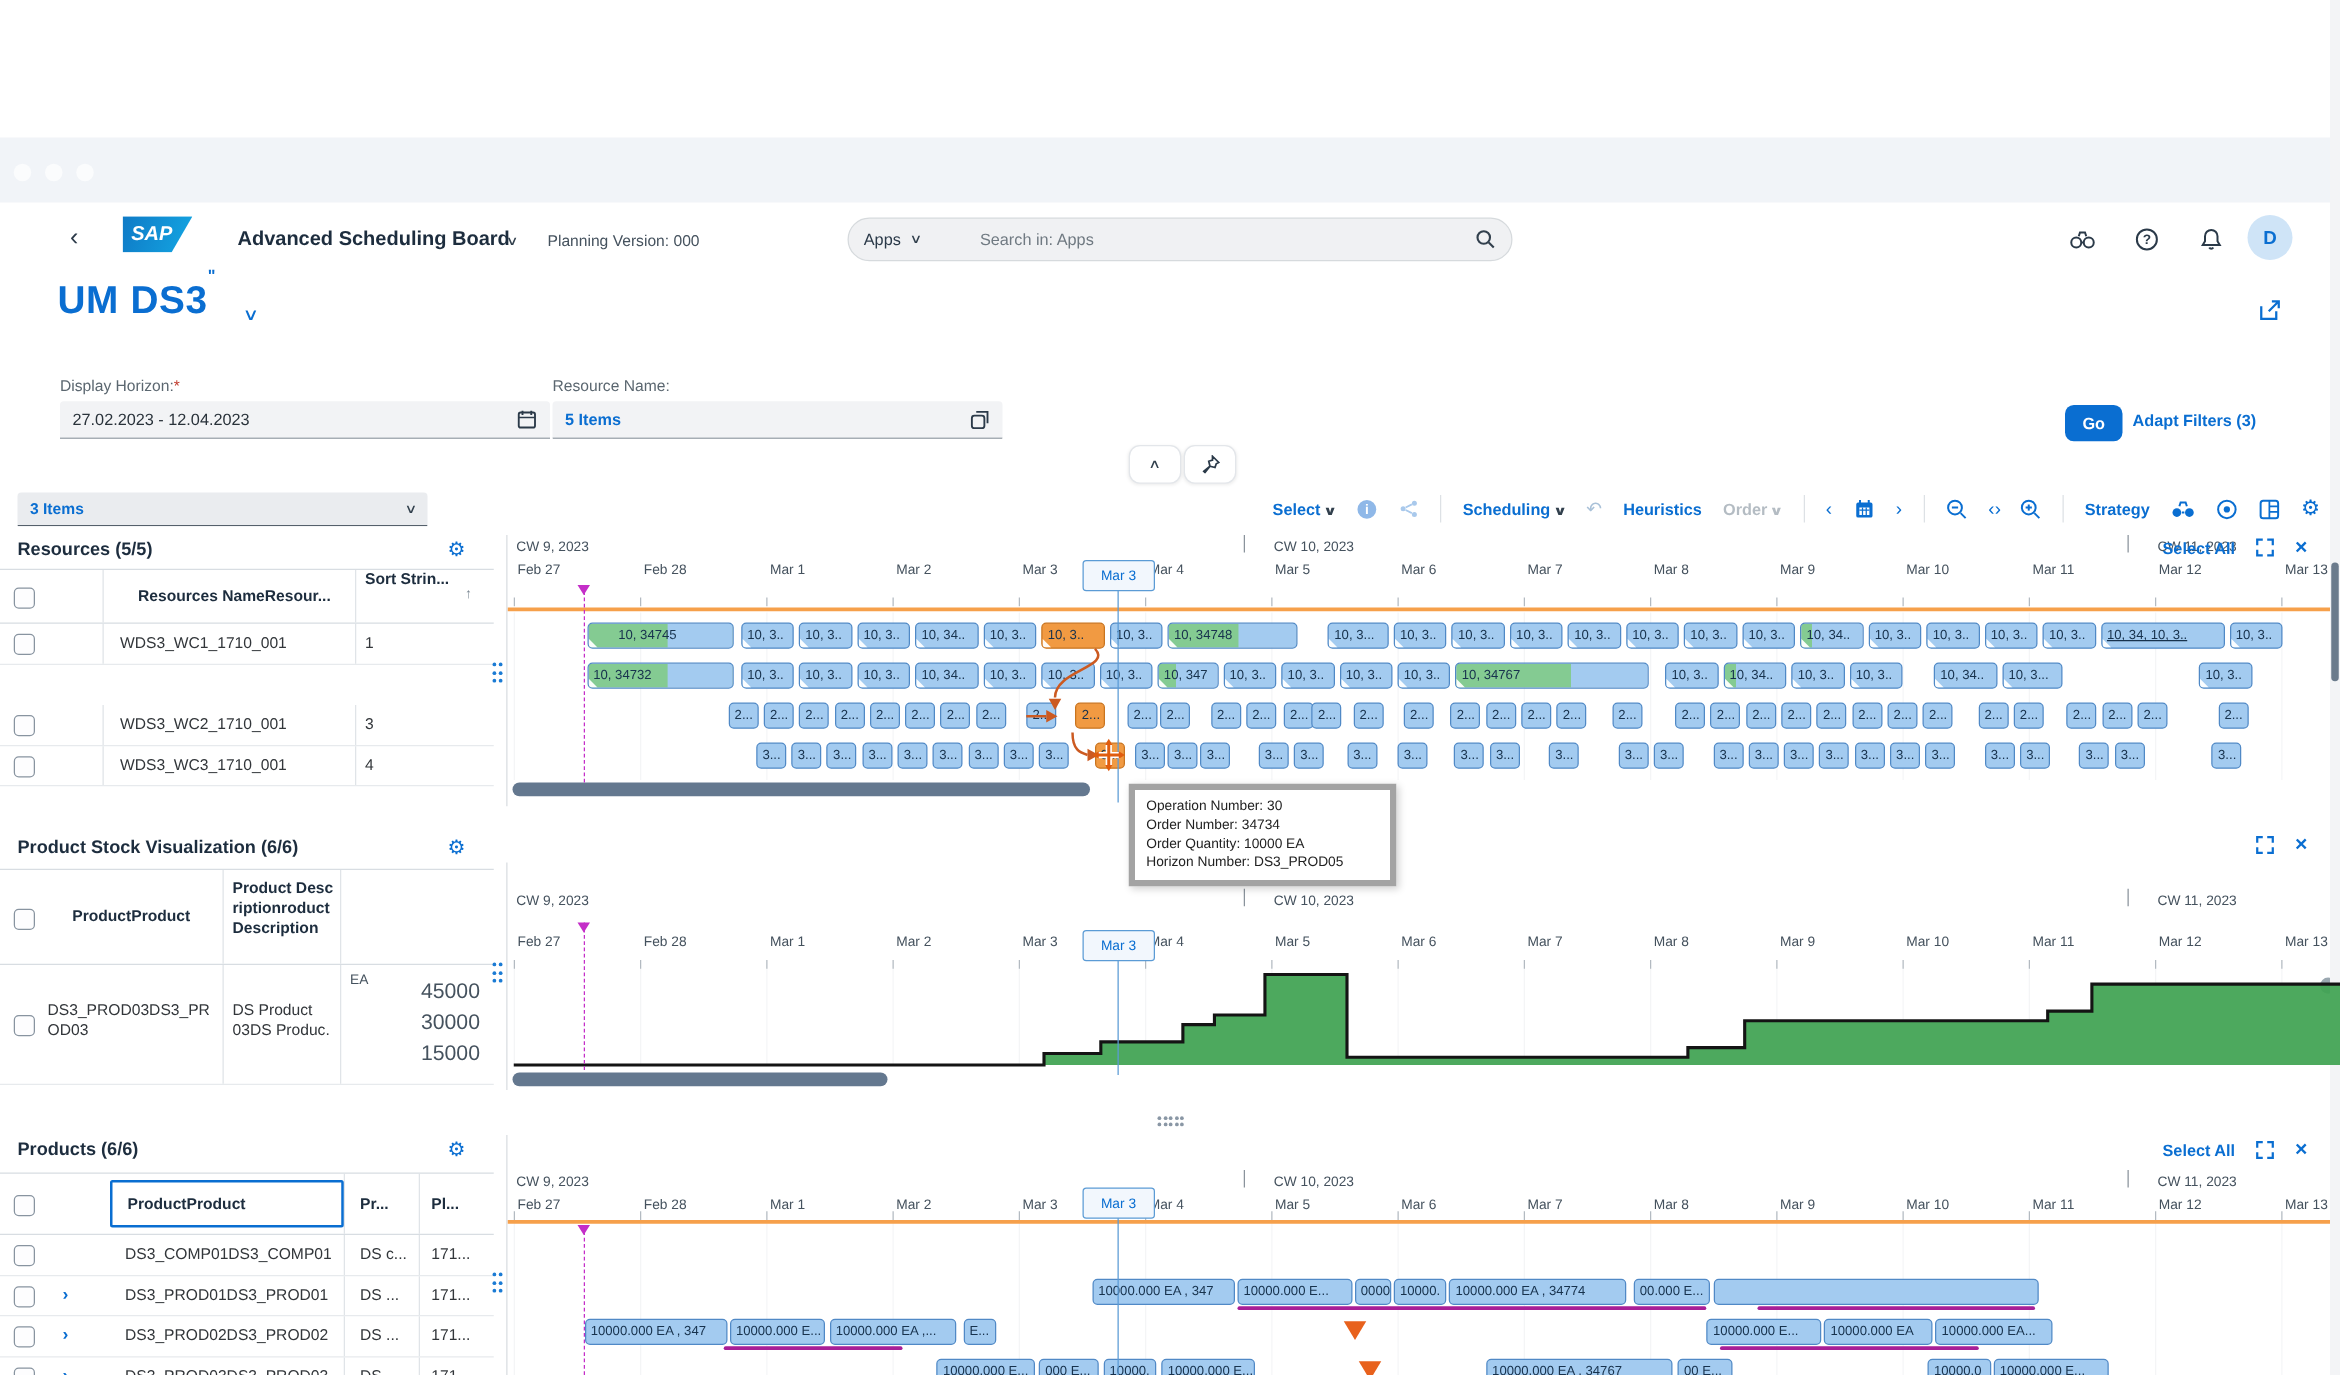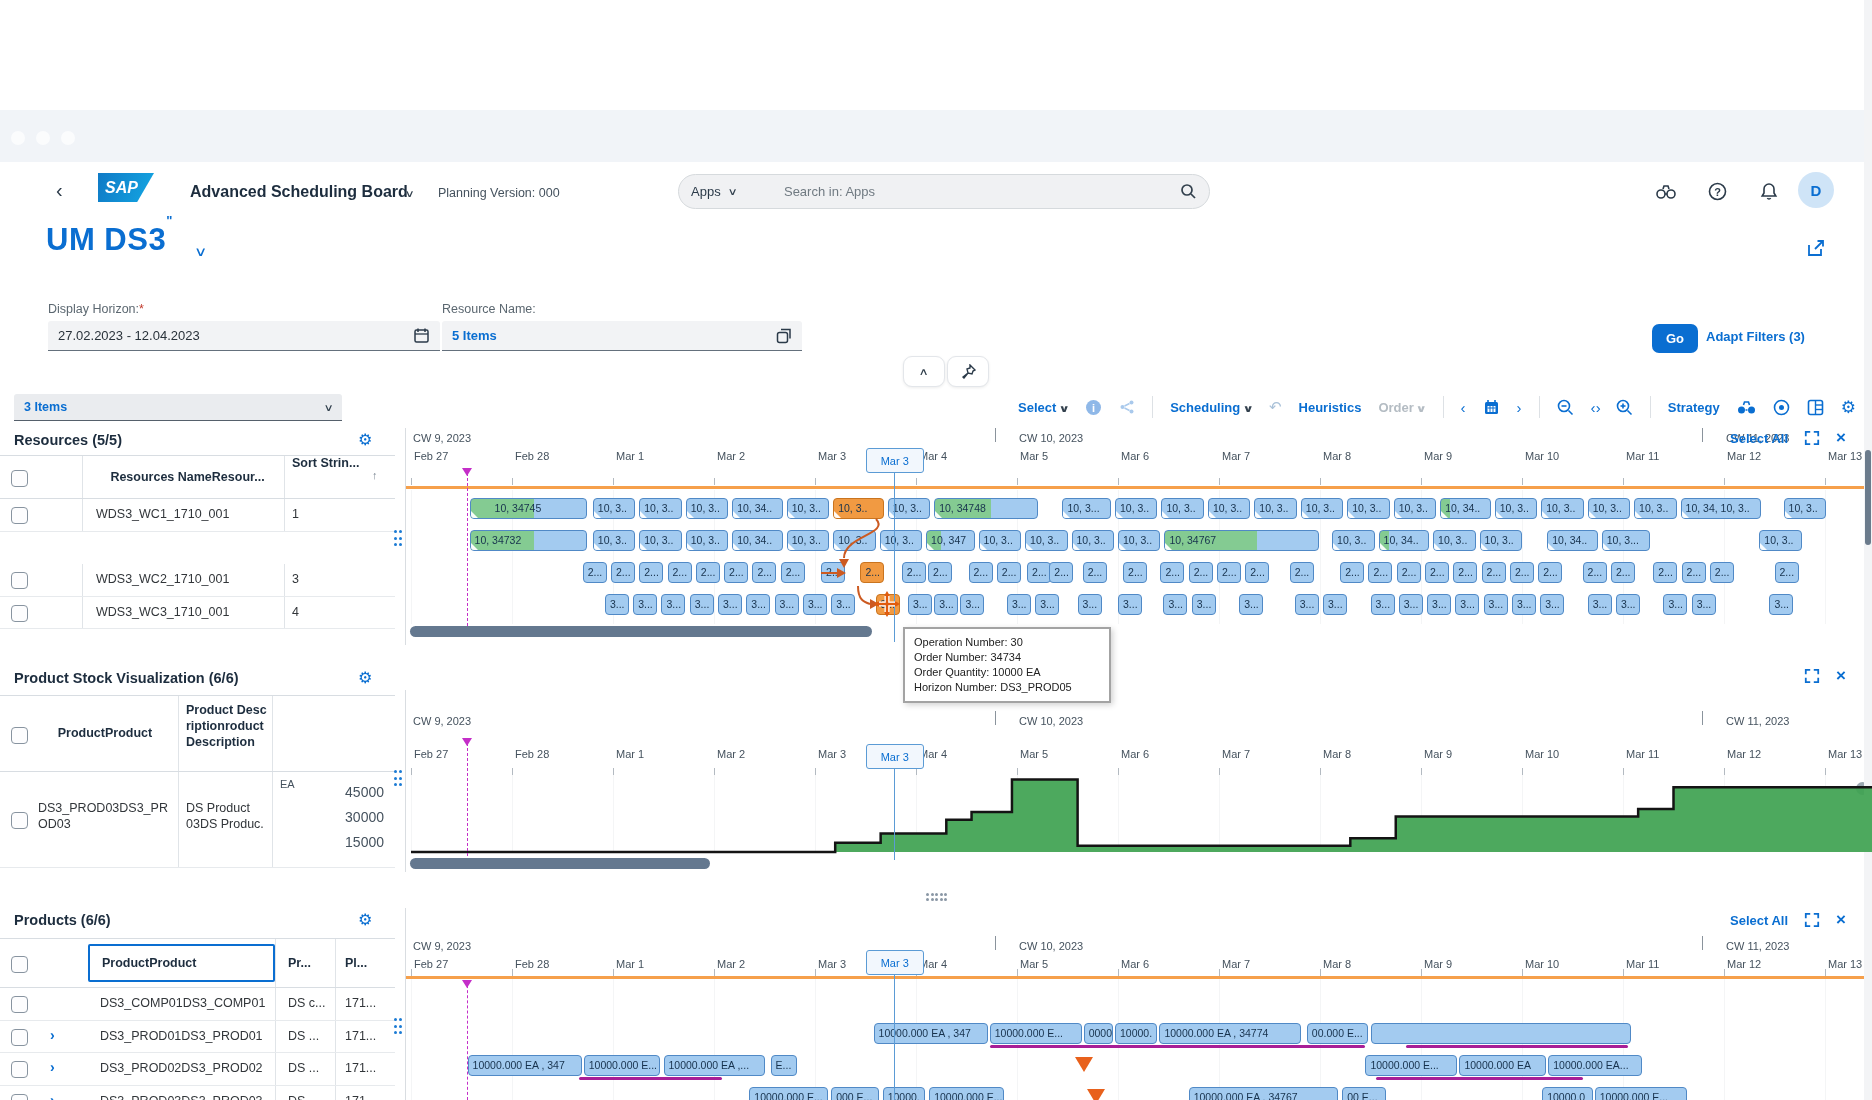--- a/index.html
+++ b/index.html
@@ -74,21 +74,21 @@
   .bar.n::before{content:"";position:absolute;left:0;bottom:0;width:0;height:0;
        border-bottom:7px solid rgba(255,255,255,.95);border-right:7px solid transparent;}
   .bar.o{background:#f19a42;border-color:#c9741f;}
   .sq{position:absolute;width:24px;height:21px;background:#a3cbf0;border:1px solid #5089c6;border-radius:4px;
       box-sizing:border-box;font-size:10.5px;color:#17324d;line-height:19px;padding-left:4px;overflow:hidden;cursor:pointer;}
   .sq.o{background:#f19a42;border-color:#c9741f;}
   .ul{position:absolute;height:3px;background:#a81f97;border-radius:2px;}
   .otri{position:absolute;width:0;height:0;border-left:9px solid transparent;border-right:9px solid transparent;
         border-top:15px solid #e8611c;}
   .hsb{position:absolute;height:11px;background:#64788f;border-radius:6px;}
-  .tooltip{position:absolute;left:903px;top:627px;width:186px;background:#fff;border:2px solid #a3a3a3;
+  .tooltip{position:absolute;left:903px;top:627px;width:186px;background:#fff;border:5px solid #a3a3a3;
            box-shadow:2px 2px 6px rgba(0,0,0,.18);padding:6px 9px;font-size:11px;color:#222;line-height:15px;z-index:20;}
   .selallrow{position:absolute;display:flex;align-items:center;gap:16px;z-index:6;}
   .xglyph{color:#0a6ed1;font-size:17px;font-weight:bold;cursor:pointer;}
   .splitdots{position:absolute;width:10px;height:18px;display:grid;grid-template-columns:3px 3px;gap:2px;z-index:7;}
   .splitdots i{width:3px;height:3px;background:#1b7bd4;border-radius:50%;}
   .hsplit{position:absolute;width:20px;height:9px;display:grid;grid-template-columns:repeat(5,3px);gap:1.6px;}
   .hsplit i{width:3px;height:3px;background:#8a97a5;border-radius:50%;}
   svg{display:block;}
 </style>
 </head>
@@ -416,21 +416,21 @@
       <div class="bar n" style="left: 801.89px; top: 70px; width: 42.44px;">10, 3..</div>
       <div class="bar n" style="left: 848.35px; top: 70px; width: 42.44px;">10, 3..</div>
       <div class="bar n" style="left: 894.81px; top: 70px; width: 42.44px;">10, 3..</div>
       <div class="bar n" style="left: 941.27px; top: 70px; width: 42.44px;">10, 3..</div>
       <div class="bar n" style="left: 987.73px; top: 70px; width: 42.44px;">10, 3..</div>
       <div class="bar n" style="left: 1034.19px; top: 70px; width: 50.52px; background: linear-gradient(90deg, rgb(132, 203, 146) 0px, rgb(132, 203, 146) 18%, rgb(163, 203, 240) 18%);">10, 34..</div>
       <div class="bar n" style="left: 1088.73px; top: 70px; width: 42.44px;">10, 3..</div>
       <div class="bar n" style="left: 1135.19px; top: 70px; width: 42.44px;">10, 3..</div>
       <div class="bar n" style="left: 1181.65px; top: 70px; width: 42.44px;">10, 3..</div>
       <div class="bar n" style="left: 1228.11px; top: 70px; width: 42.44px;">10, 3..</div>
-      <div class="bar n" style="left: 1274.57px; top: 70px; width: 80px;">10, 34, 10, 3..</div>
+      <div class="bar n" style="left: 1274.57px; top: 70px; width: 99px; text-decoration: underline;">10, 34, 10, 3..</div>
       <div class="bar n" style="left: 1377.59px; top: 70px; width: 42.44px;">10, 3..</div>
       <div class="bar n" style="left: 63.58px; top: 102px; width: 117.18px; background: linear-gradient(90deg, rgb(132, 203, 146) 0px, rgb(132, 203, 146) 55%, rgb(163, 203, 240) 55%);">10, 34732</div>
       <div class="bar n" style="left: 186.8px; top: 102px; width: 42.44px;">10, 3..</div>
       <div class="bar n" style="left: 233.26px; top: 102px; width: 42.44px;">10, 3..</div>
       <div class="bar n" style="left: 279.72px; top: 102px; width: 42.44px;">10, 3..</div>
       <div class="bar n" style="left: 326.18px; top: 102px; width: 50.52px;">10, 34..</div>
       <div class="bar n" style="left: 380.72px; top: 102px; width: 42.44px;">10, 3..</div>
       <div class="bar n" style="left: 427.18px; top: 102px; width: 42.44px;">10, 3..</div>
       <div class="bar n" style="left: 473.64px; top: 102px; width: 42.44px;">10, 3..</div>
       <div class="bar n" style="left: 520.1px; top: 102px; width: 48.5px; background: linear-gradient(90deg, rgb(132, 203, 146) 0px, rgb(132, 203, 146) 30%, rgb(163, 203, 240) 30%);">10, 347</div>
@@ -549,21 +549,21 @@
       <div class="abs" style="left:40px;top:30px;width:130px;text-align:center">ProductProduct</div>
       <div class="abs" style="left:186px;top:6px;width:82px;line-height:16px;word-break:break-all">Product Descriptionroduct Description</div>
     </div>
     <div class="rrow" style="top:77px;height:96px">
       <div class="cbx" style="top:40px"></div>
       <div class="cline" style="left:178px"></div>
         <div class="cline" style="left:272px"></div>
       <div class="abs" style="left:38px;top:28px;width:132px;line-height:16px;word-break:break-all">DS3_PROD03DS3_PROD03</div>
       <div class="abs" style="left:186px;top:28px;width:80px;line-height:16px">DS Product 03DS Produc.</div>
       <div class="abs" style="left:280px;top:6px;font-size:11px;color:#45525e">EA</div>
-      <div class="abs" style="left:300px;top:8px;width:84px;font-size:14px;color:#45525e;text-align:right;line-height:25px">
+      <div class="abs" style="left:300px;top:8px;width:84px;font-size:17px;color:#45525e;text-align:right;line-height:25px">
         <div>45000</div>
         <div>30000</div>
         <div>15000</div>
       </div>
     </div>
   </div>
   <div class="splitdots" style="left:394px;top:770px">
     <i></i>
       <i></i>
       <i></i>

